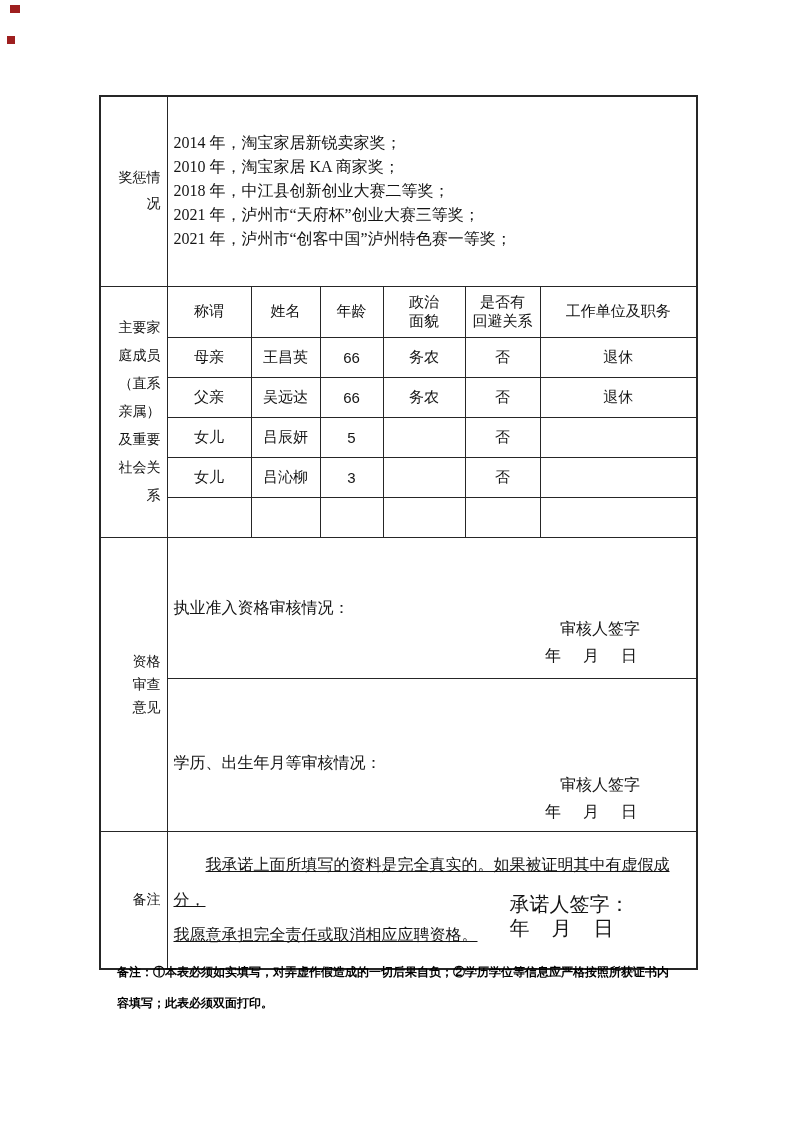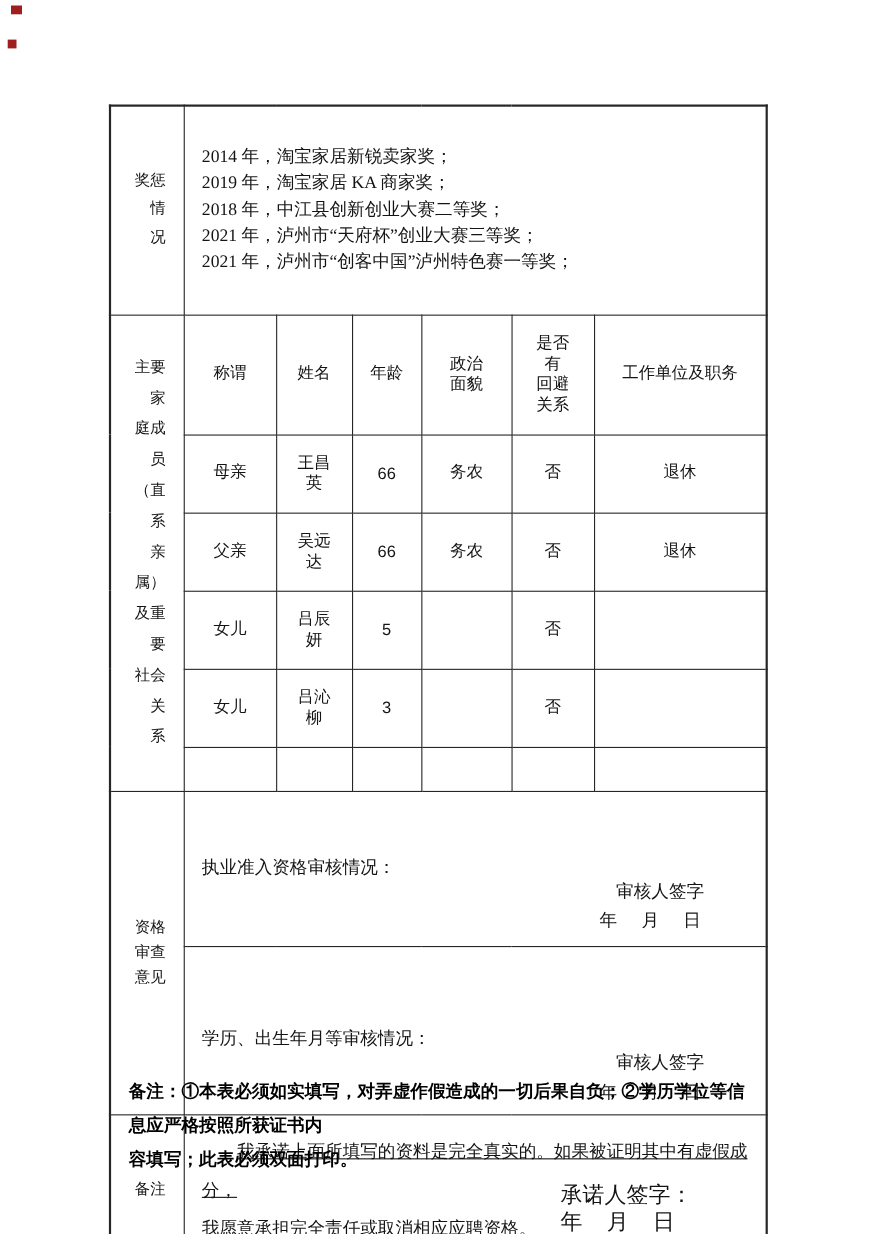--- a/index.html
+++ b/index.html
@@ -11,21 +11,21 @@
   .page { position:relative; width:793px; height:1122px; background:#fff; }
 
   .red-mark { position:absolute; left:10px; top:5px; width:10px; height:8px; background:#9e1f1f; }
   .red-mark.two { left:7px; top:36px; width:8px; height:8px; }
 
   table.doc-table {
     position:absolute; left:99px; top:95px; width:597px;
     border-collapse:collapse; table-layout:fixed;
     border:2px solid #262626;
   }
-  table.doc-table td { border:1px solid #262626; padding:16px; vertical-align:middle; }
+  table.doc-table td { border:1px solid #262626; padding:6px; vertical-align:middle; }
 
   tr.r-awards   { height:190px; }
   tr.r-famhead  { height:46px; }
   tr.r-fam      { height:40px; }
   tr.r-review1  { height:141px; }
   tr.r-review2  { height:153px;margin-left:12px; }
   tr.r-remarks  { height:138px; }
 
   td.label {
     text-align:right; white-space:pre-line;
@@ -49,23 +49,23 @@
   tr.r-review2 .sig-block { bottom:6px; }
   .sig-date { letter-spacing:3px; }
 
   td.remarks-cell { position:relative; vertical-align:top; font-size:16px; padding:12px 16px 0 14px; }
   .remark-line { line-height:35px;text-decoration:underline; }
   .remark-line.indent { text-indent:32px; }
   .remarks-sig { position:absolute; left:342px; bottom:28px; font-size:20px; line-height:24px; }
   .remarks-sig .sig-date { letter-spacing:1px; }
 
   .footnote {
-    position:absolute; left:117px; top:977px; width:562px;
+    position:absolute; left:117px; top:957px; width:562px;
     font-family:"Liberation Sans", sans-serif; font-weight:700;
-    font-size:16px; line-height:31px; color:#000;
+    font-size:12px; line-height:31px; color:#000;
     white-space:pre-line;
   }
 </style>
 </head>
 <body>
 
 <div class="page">
 
   <div class="red-mark" style="background: rgb(158, 31, 31);"></div>
   <div class="red-mark two" style="background: rgb(158, 31, 31);"></div>
@@ -80,21 +80,21 @@
         <col style="width:75px">
       <col style="width:157px">
     </colgroup>
     <tbody>
 
       <tr class="r-awards">
         <td class="label">奖惩情
 况</td>
         <td class="awards-cell" colspan="6">
           <div class="award-line">2014 年，淘宝家居新锐卖家奖；</div>
-          <div class="award-line">2019 年，淘宝家居 KA 商家奖；</div>
+          <div class="award-line">2010 年，淘宝家居 KA 商家奖；</div>
           <div class="award-line">2018 年，中江县创新创业大赛二等奖；</div>
           <div class="award-line">2021 年，泸州市“天府杯”创业大赛三等奖；</div>
           <div class="award-line">2021 年，泸州市“创客中国”泸州特色赛一等奖；</div>
         </td>
       </tr>
 
       <tr class="r-famhead">
         <td class="label fam-label" rowspan="6">主要家
 庭成员
 （直系

